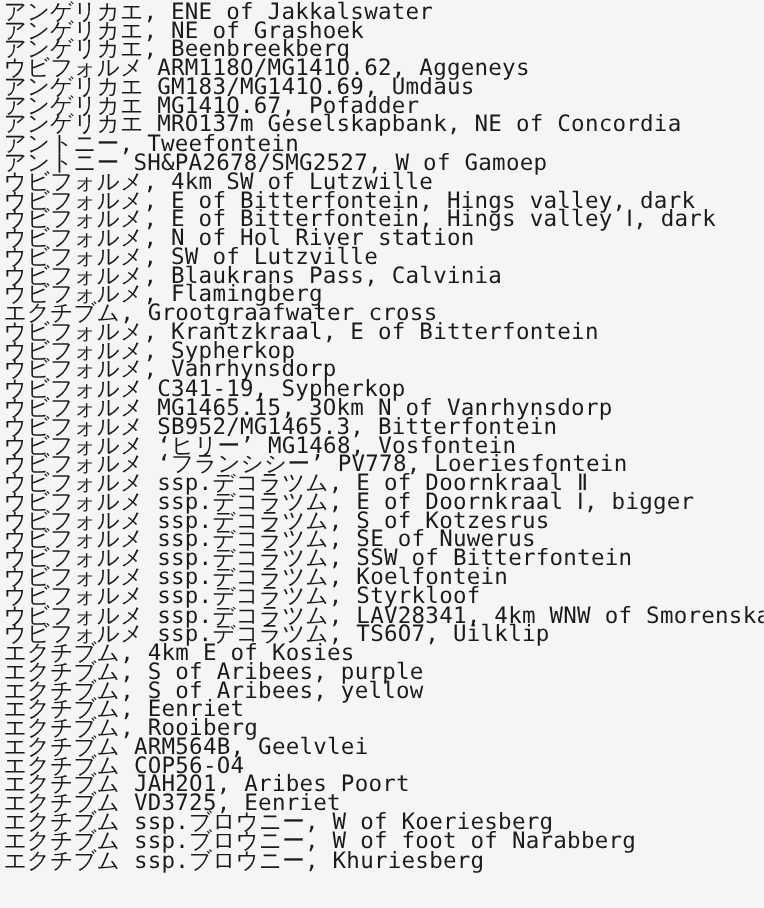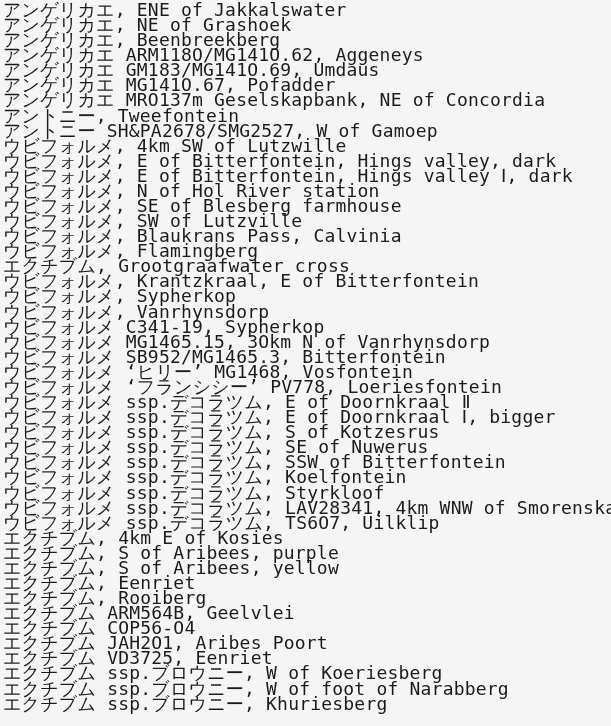--- a/index.html
+++ b/index.html
@@ -26,31 +26,30 @@
     letter-spacing: 0.2px;
   }
 </style>
 </head>
 <body style="background: rgb(245, 245, 245);">
 
 <div class="text-page">
   <div class="line">アンゲリカエ, ENE of Jakkalswater</div>
   <div class="line">アンゲリカエ, NE of Grashoek</div>
   <div class="line">アンゲリカエ, Beenbreekberg</div>
-  <div class="line">アンゲリカエ ARM118O/MG141O.62, Aggeneys</div>
+  <div class="line">ウビフォルメ ARM118O/MG141O.62, Aggeneys</div>
   <div class="line">アンゲリカエ GM183/MG141O.69, Umdaus</div>
   <div class="line">アンゲリカエ MG141O.67, Pofadder</div>
   <div class="line">アンゲリカエ MRO137m Geselskapbank, NE of Concordia</div>
   <div class="line">アントニー, Tweefontein</div>
   <div class="line">アントニー SH&amp;PA2678/SMG2527, W of Gamoep</div>
   <div class="line">ウビフォルメ, 4km SW of Lutzwille</div>
   <div class="line">ウビフォルメ, E of Bitterfontein, Hings valley, dark</div>
   <div class="line">ウビフォルメ, E of Bitterfontein, Hings valley Ⅰ, dark</div>
   <div class="line">ウビフォルメ, N of Hol River station</div>
-  <div class="line">ウビフォルメ, SE of Blesberg farmhouse</div>
   <div class="line">ウビフォルメ, SW of Lutzville</div>
   <div class="line">ウビフォルメ, Blaukrans Pass, Calvinia</div>
   <div class="line">ウビフォルメ, Flamingberg</div>
   <div class="line">エクチブム, Grootgraafwater cross</div>
   <div class="line">ウビフォルメ, Krantzkraal, E of Bitterfontein</div>
   <div class="line">ウビフォルメ, Sypherkop</div>
   <div class="line">ウビフォルメ, Vanrhynsdorp</div>
   <div class="line">ウビフォルメ C341-19, Sypherkop</div>
   <div class="line">ウビフォルメ MG1465.15, 3Okm N of Vanrhynsdorp</div>
   <div class="line">ウビフォルメ SB952/MG1465.3, Bitterfontein</div>

